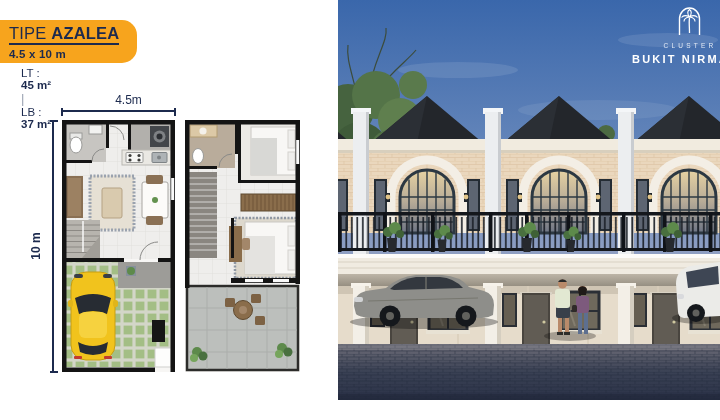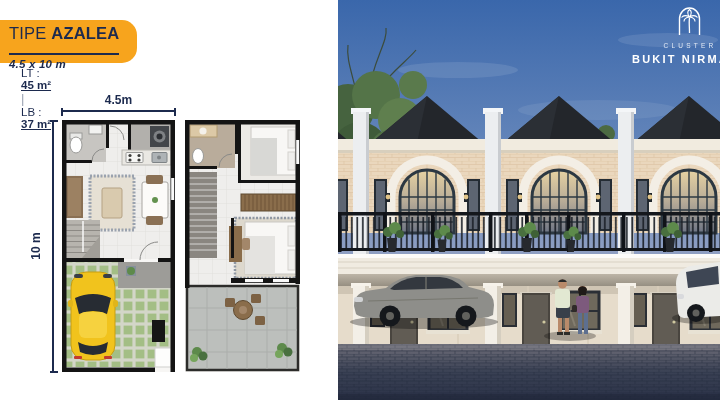--- a/index.html
+++ b/index.html
@@ -3,31 +3,31 @@
 <meta charset="utf-8">
 <style>
   html,body{margin:0;padding:0;background:#ffffff;}
   .page{position:relative;width:720px;height:420px;background:#ffffff;overflow:hidden;
         font-family:"Liberation Sans",sans-serif;color:#1c2a4e;}
   
   .left-panel{position:absolute;left:0;top:0;width:338px;height:420px;background:#fff;}
   .badge{position:absolute;left:0;top:20px;width:137px;height:43px;background:#f7a41d;
          border-radius:0 15px 15px 0;padding:4px 0 0 9px;box-sizing:border-box;}
   .badge-title{display:inline-block;font-size:16.5px;letter-spacing:.2px;
-               border-bottom:2px solid #1c2a4e;padding-bottom:11px;line-height:18px;white-space:nowrap;}
+               border-bottom:2px solid #1c2a4e;padding-bottom:1px;line-height:18px;white-space:nowrap;}
   .badge-title .prefix{font-weight:500;}
   .badge-title .name{font-weight:800;}
-  .badge-size{font-size:11.5px;font-weight:700;margin-top:3px;letter-spacing:.2px;font-style:italic;}
+  .badge-size{font-size:11.5px;font-weight:700;margin-top:3px;letter-spacing:.2px;}
   .area-line{position:absolute;left:8px;top:67px;font-size:11.5px;display:flex;align-items:baseline;white-space:nowrap;flex-direction:column;}
   .area-line .lbl{font-weight:500;}
-  .area-line .val{font-weight:800;margin-left:13px;text-decoration:underline;}
+  .area-line .val{font-weight:800;margin-left:13px;}
   .area-line .sep{color:#9aa2b2;margin:0 7px;font-weight:400;font-size:13px;}
   
-  .dim-label-w{position:absolute;left:62px;top:93px;width:113px;text-align:center;
-               font-size:12px;font-weight:700;}
+  .dim-label-w{position:absolute;left:72px;top:93px;width:113px;text-align:center;
+               font-size:12px;font-weight:400;}
   .dim-line-w{position:absolute;left:62px;top:110px;width:113px;height:0;border-top:2px solid #1c2a4e;}
   .dim-line-w .tick{position:absolute;top:-4px;width:2px;height:8px;background:#1c2a4e;}
   .dim-line-w .t1{left:-1px;}.dim-line-w .t2{right:-1px;}
   .dim-line-h{position:absolute;left:52px;top:121px;height:251px;width:0;border-left:2px solid #1c2a4e;}
   .dim-line-h .tick{position:absolute;left:-4px;height:2px;width:8px;background:#1c2a4e;}
   .dim-line-h .t1{top:-1px;}.dim-line-h .t2{bottom:-1px;}
   .dim-label-h{position:absolute;left:14px;top:239px;width:44px;text-align:center;
                font-size:12px;font-weight:700;transform:rotate(-90deg);}
   .plan{position:absolute;}
   

